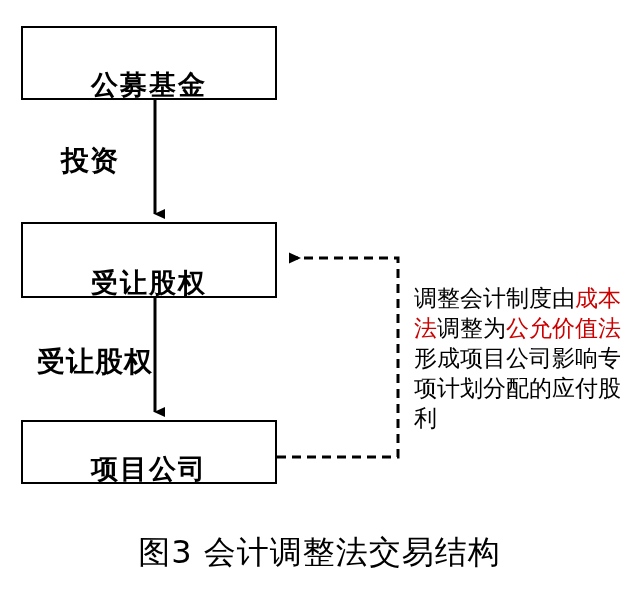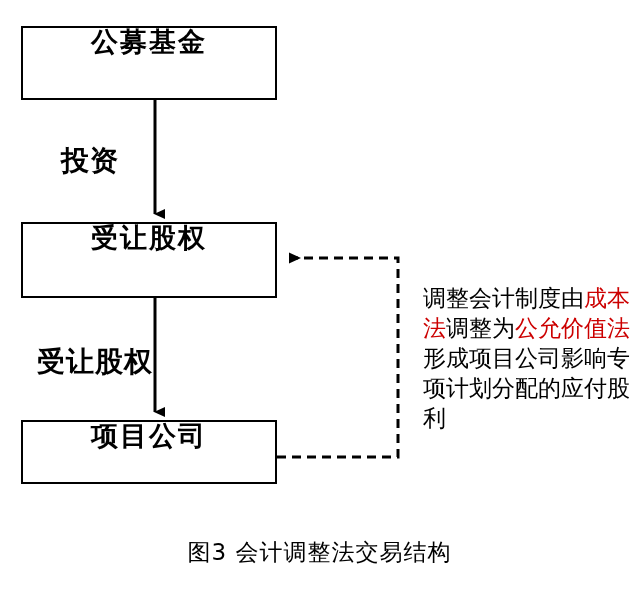--- a/index.html
+++ b/index.html
@@ -21,21 +21,21 @@
     top: 0;
     width: 639px;
     height: 609px;
   }
   .node-box {
     position: absolute;
     box-sizing: border-box;
     border: 2px solid #000000;
     background: #ffffff;
     display: flex;
-    align-items: flex-start;
+    align-items: flex-end;
     justify-content: center;
   }
   .node-label {
     font-size: 27px;
     font-weight: bold;
     letter-spacing: 2px;
     line-height: 1;
     white-space: nowrap;
   }
   #box-public-fund   { left: 21px;  top: 26px;  width: 256px; height: 74px; }
@@ -48,38 +48,38 @@
     font-weight: bold;
     line-height: 1;
     white-space: nowrap;
     letter-spacing: 1px;
   }
   #label-invest   { left: 61px; top: 147px; }
   #label-transfer { left: 37px; top: 348px; text-align: center; }
 
   #annotation {
     position: absolute;
-    left: 423px;
+    left: 414px;
     top: 283px;
     width: 215px;
     font-size: 23px;
     line-height: 30px;
     letter-spacing: 0px;
     color: #000000;
     text-align: left;
   }
   #annotation .hl { color: #cc0000; }
 
   #caption {
     position: absolute;
     left: 0;
     top: 535px;
     width: 639px;
     text-align: center;
-    font-size: 23px;
+    font-size: 32px;
     line-height: 34px;
     letter-spacing: 1px;
   }
 
   svg.connectors {
     position: absolute;
     left: 0;
     top: 0;
     width: 639px;
     height: 609px;

